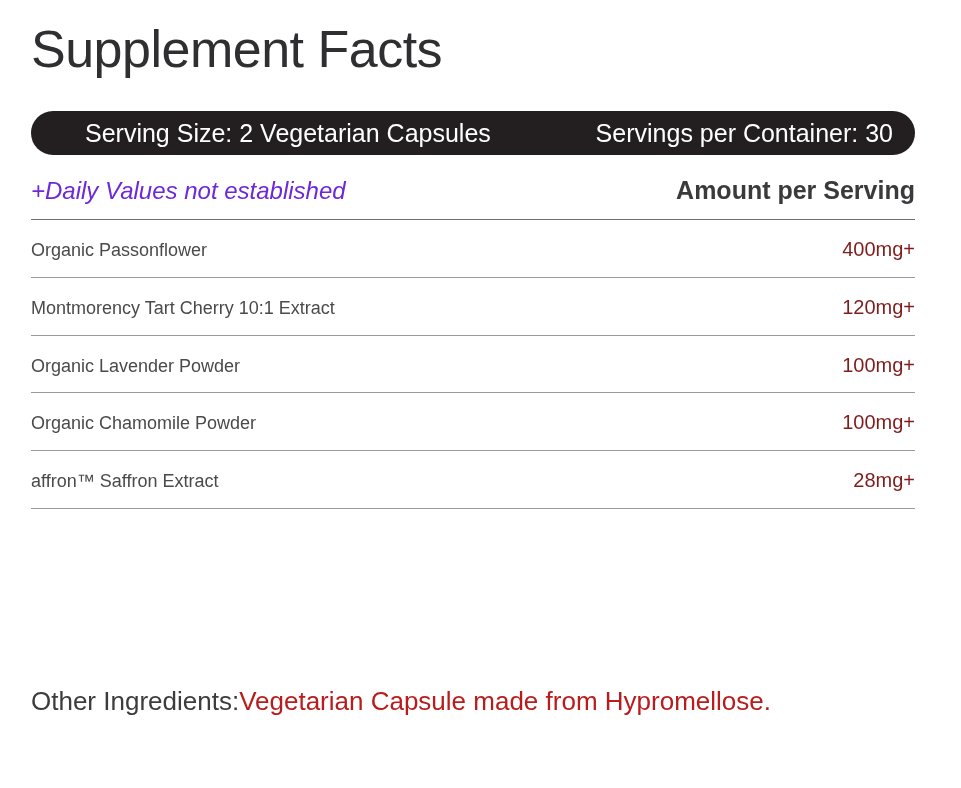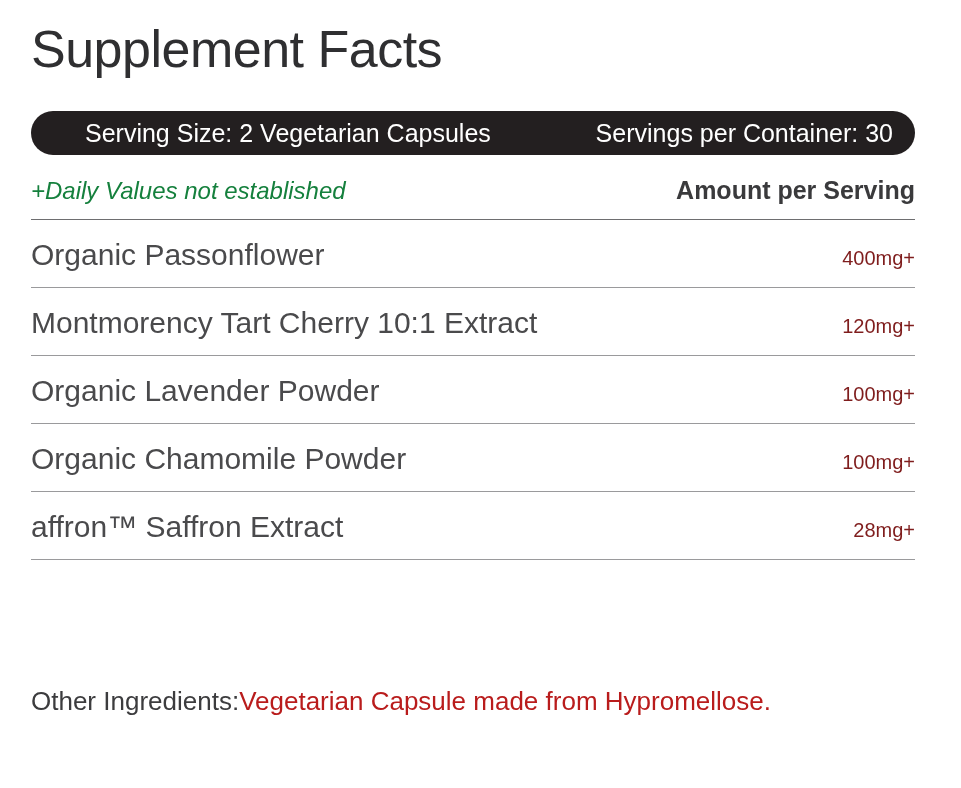--- a/index.html
+++ b/index.html
@@ -70,36 +70,36 @@
     justify-content: space-between;
     box-sizing: border-box;
   }
   .row.header-row {
     padding: 6px 0 14px 0;
     border-bottom: 1.6px solid #6e6e70;
   }
   .daily-note {
     font-size: 24px;
     font-style: italic;
-    color: #15803d;
+    color: #6d28d9;
   }
   .amount-head {
     font-size: 25px;
     font-weight: bold;
     color: #3a3a3c;
   }
   .row.item-row {
     padding: 18px 0 16px 0;
     border-bottom: 1.4px solid #9a9a9c;
   }
   .row.item-row:last-of-type {
     border-bottom: 1.4px solid #9a9a9c;
   }
   .item-name {
-    font-size: 30px;
+    font-size: 18px;
     color: #4a4a4c;
     line-height: 1.1;
   }
   .item-amount {
     font-size: 20px;
     color: #7f1d1d;
     line-height: 1.1;
     white-space: nowrap;
   }
   .other-ingredients {

